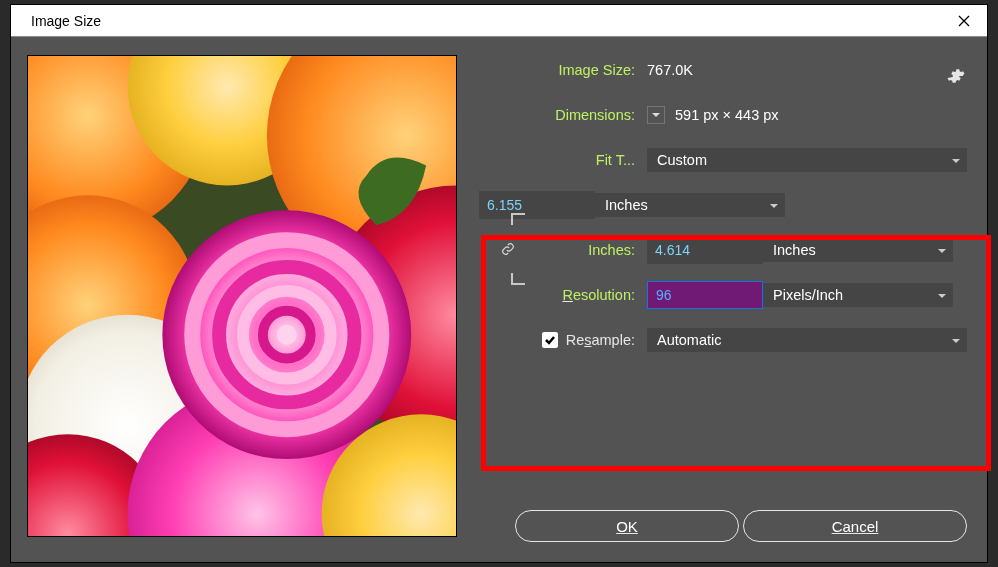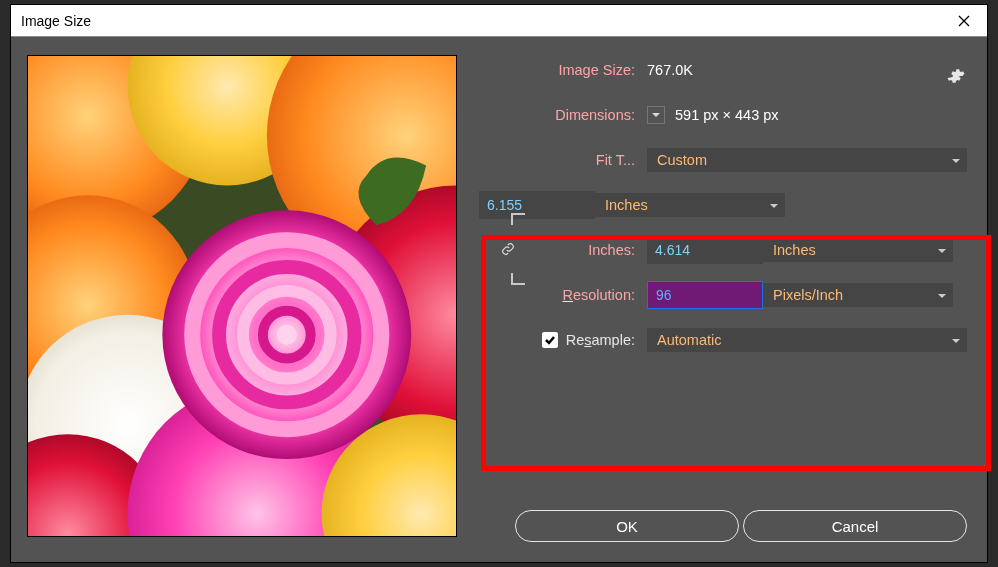--- a/index.html
+++ b/index.html
@@ -1,49 +1,49 @@
 <!DOCTYPE html>
 <html><head>
 <meta charset="utf-8">
 <style>
   * { box-sizing: border-box; margin: 0; padding: 0; font-family: "Segoe UI", Tahoma, sans-serif; }
   body { background: #2a2a2a; width: 998px; height: 567px; overflow: hidden; }
   .window { position: absolute; left: 10px; top: 4px; width: 978px; height: 559px; background: #535353; border: 1px solid #000; }
-  .titlebar { height: 32px; background: #fff; display: flex; align-items: center; padding: 0 0 0 10px; border-bottom: 1px solid #8a8a8a; }
+  .titlebar { height: 32px; background: #fff; display: flex; align-items: center; padding: 0 0 0 20px; border-bottom: 1px solid #8a8a8a; }
   .titlebar .title { flex: 1; color: #000; font-size: 14px; }
   .titlebar .close { width: 46px; height: 32px; display: flex; align-items: center; justify-content: center; color: #000; cursor: pointer; }
   .titlebar .close svg { width: 12px; height: 12px; }
   .body { position: relative; display: flex; padding: 18px 20px 14px 16px; height: calc(100% - 32px); }
   .preview { width: 430px; height: 482px; border: 1px solid #000; background: #111; position: relative; overflow: hidden; flex-shrink: 0; }
   .right { flex: 1; padding-left: 22px; display: flex; flex-direction: column; color: #e6e6e6; font-size: 14.5px; position: relative; }
   .gear { position: absolute; right: 2px; top: 12px; color: #e6e6e6; cursor: pointer; }
   .gear svg { width: 18px; height: 18px; }
   .row { display: flex; align-items: center; margin-bottom: 15px; height: 30px; }
-  .lbl { width: 168px; text-align: right; padding-right: 12px; color: #fca5a5; }
+  .lbl { width: 168px; text-align: right; padding-right: 12px; color: #bef264; }
   .val { color: #fff; }
   .dim-collapse { width: 18px; height: 18px; margin-right: 10px; display: inline-flex; align-items: center; justify-content: center; border: 1px solid #757575; background: #535353; cursor: pointer; }
   .dim-collapse svg { width: 10px; height: 8px; fill: #ddd; }
-  .select { background: #454545; height: 24px; padding: 0 18px 0 10px; color: #fdba74; border: none; position: relative; display: flex; align-items: center; cursor: pointer; }
+  .select { background: #454545; height: 24px; padding: 0 18px 0 10px; color: #ffffff; border: none; position: relative; display: flex; align-items: center; cursor: pointer; }
   .select.wide { flex: 1; }
   .select .chev { position: absolute; right: 6px; top: 50%; transform: translateY(-50%); }
   .select .chev svg { width: 10px; height: 8px; fill: #ccc; }
   .input { background: #454545; height: 28px; padding: 0 8px; color: #7dd3fc; border: none; width: 116px; font-size: 14px; outline: none; }
   .input.sel { background: #701a75; color: #58b0ff; border: 1px solid #1473e6; }
   .unit { width: 190px; margin-left: 0; }
   .link-brace { position: absolute; left: 54px; top: 158px; width: 14px; height: 72px; }
   .link-brace .top, .link-brace .bot { position: absolute; left: 0; width: 14px; height: 12px; border-left: 2px solid #c8c8c8; }
   .link-brace .top { top: 0; border-top: 2px solid #c8c8c8; }
   .link-brace .bot { bottom: 0; border-bottom: 2px solid #c8c8c8; }
   .link-brace .ico { position: absolute; left: -12px; top: 50%; transform: translateY(-50%); width: 18px; height: 18px; display: flex; align-items: center; justify-content: center; border-radius: 3px; cursor: pointer; }
   .link-brace .ico svg { width: 14px; height: 14px; fill: #ddd; }
   .check { width: 16px; height: 16px; background: #fff; border-radius: 2px; margin-right: 8px; display: inline-flex; align-items: center; justify-content: center; cursor: pointer; vertical-align: middle; }
   .check svg { width: 12px; height: 12px; stroke: #000; stroke-width: 2.5; fill: none; }
   .resample-lbl { color: #e6e6e6; }
   .resample-row .lbl-wrap { width: 168px; text-align: right; padding-right: 12px; display: flex; align-items: center; justify-content: flex-end; }
-  .buttons { margin-top: auto; display: flex; gap: 4px; padding: 16px 0 6px 36px; }
+  .buttons { margin-top: auto; display: flex; gap: 4px; padding: 16px 0 6px 36px; text-decoration: underline; }
   .btn { flex: 1; height: 32px; border: 1.5px solid #e6e6e6; border-radius: 16px; background: transparent; color: #fff; font-size: 15px; cursor: pointer; display: flex; align-items: center; justify-content: center; }
   .highlight-box { position: absolute; left: 470px; top: 230px; width: 510px; height: 236px; border: 5px solid #ff0000; pointer-events: none; z-index: 10; }
   .ul { text-decoration: underline; text-decoration-color: #e6e6e6; }
   .roses { position: absolute; inset: 0; }
 </style>
 </head>
 <body>
 
 <div class="window">
   <div class="titlebar">

